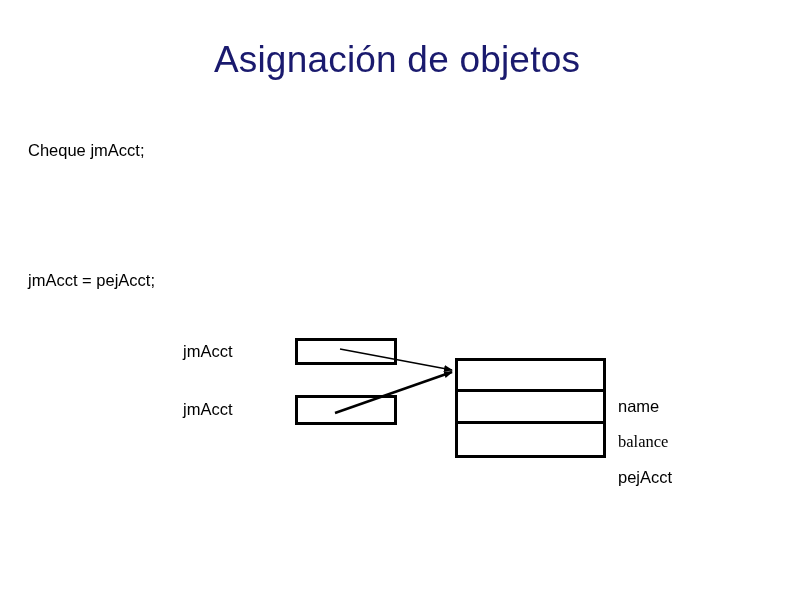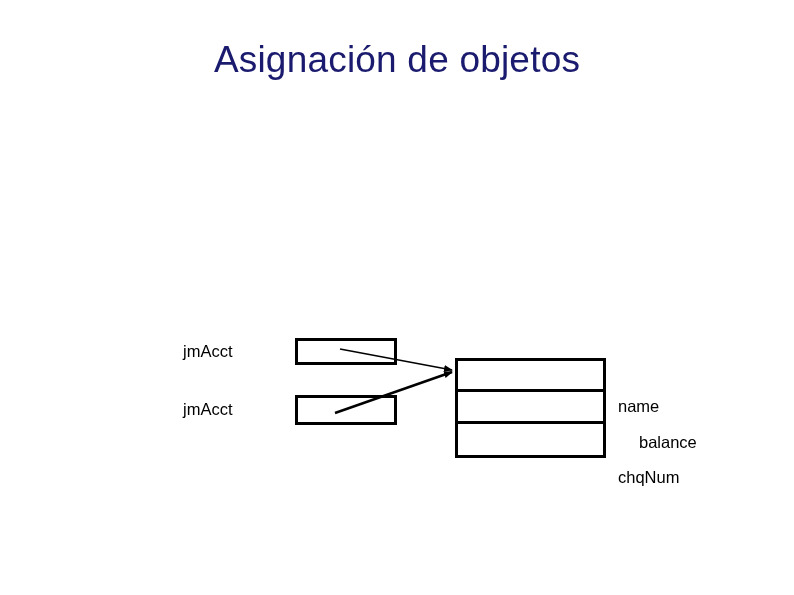--- a/index.html
+++ b/index.html
@@ -56,21 +56,21 @@
 
   .field-label {
     position: absolute;
     font-size: 16.5px;
     line-height: 20px;
     color: #000000;
     white-space: nowrap;
     margin-top: 40px;
   }
   #field-name    { left: 618px; top: 356px; }
-  #field-balance { left: 639px; top: 392px; }
+  #field-balance { left: 618px; top: 392px; font-family: Liberation Serif, serif; }
   #field-chqnum  { left: 618px; top: 427px; }
 
   .ref-box {
     position: absolute;
     border: 3px solid #000000;
     background: #ffffff;
     box-sizing: border-box;
   }
   #box-jmacct  { left: 295px; top: 338px; width: 102px; height: 27px; }
   #box-pejacct { left: 295px; top: 395px; width: 102px; height: 30px; }
@@ -101,41 +101,43 @@
     pointer-events: none;
   }
 </style>
 </head>
 <body>
 
 <div id="slide">
 
   <div id="slide-title">Asignación de objetos</div>
 
+  <div class="code-line" id="code-decl">Cheque jmAcct;</div>
 
+  <div class="code-line" id="code-assign">jmAcct = pejAcct;</div>
 
   <div class="var-label" id="label-jmacct">jmAcct</div>
 
   <div class="var-label" id="label-pejacct">jmAcct</div>
 
   <div class="ref-box" id="box-jmacct"></div>
 
   <div class="ref-box" id="box-pejacct"></div>
 
   <div id="object-box">
     <div class="object-cell"></div>
     <div class="object-cell"></div>
     <div class="object-cell"></div>
   </div>
 
   <div class="field-label" id="field-name">name</div>
 
   <div class="field-label" id="field-balance">balance</div>
 
-  <div class="field-label" id="field-chqnum">chqNum</div>
+  <div class="field-label" id="field-chqnum">pejAcct</div>
 
   <svg id="arrow-layer" viewBox="0 0 794 595">
     <defs>
       <marker id="arrowhead" markerWidth="9" markerHeight="7" refX="8" refY="3.5" orient="auto" markerUnits="userSpaceOnUse">
         <polygon points="0 0, 9 3.5, 0 7" fill="#000000"></polygon>
       </marker>
     </defs>
     <line x1="340" y1="349" x2="452" y2="370" stroke="#000000" stroke-width="1.6" marker-end="url(#arrowhead)"></line>
     <line x1="335" y1="413" x2="452" y2="372" stroke="#000000" stroke-width="2.4" marker-end="url(#arrowhead)"></line>
   </svg>

